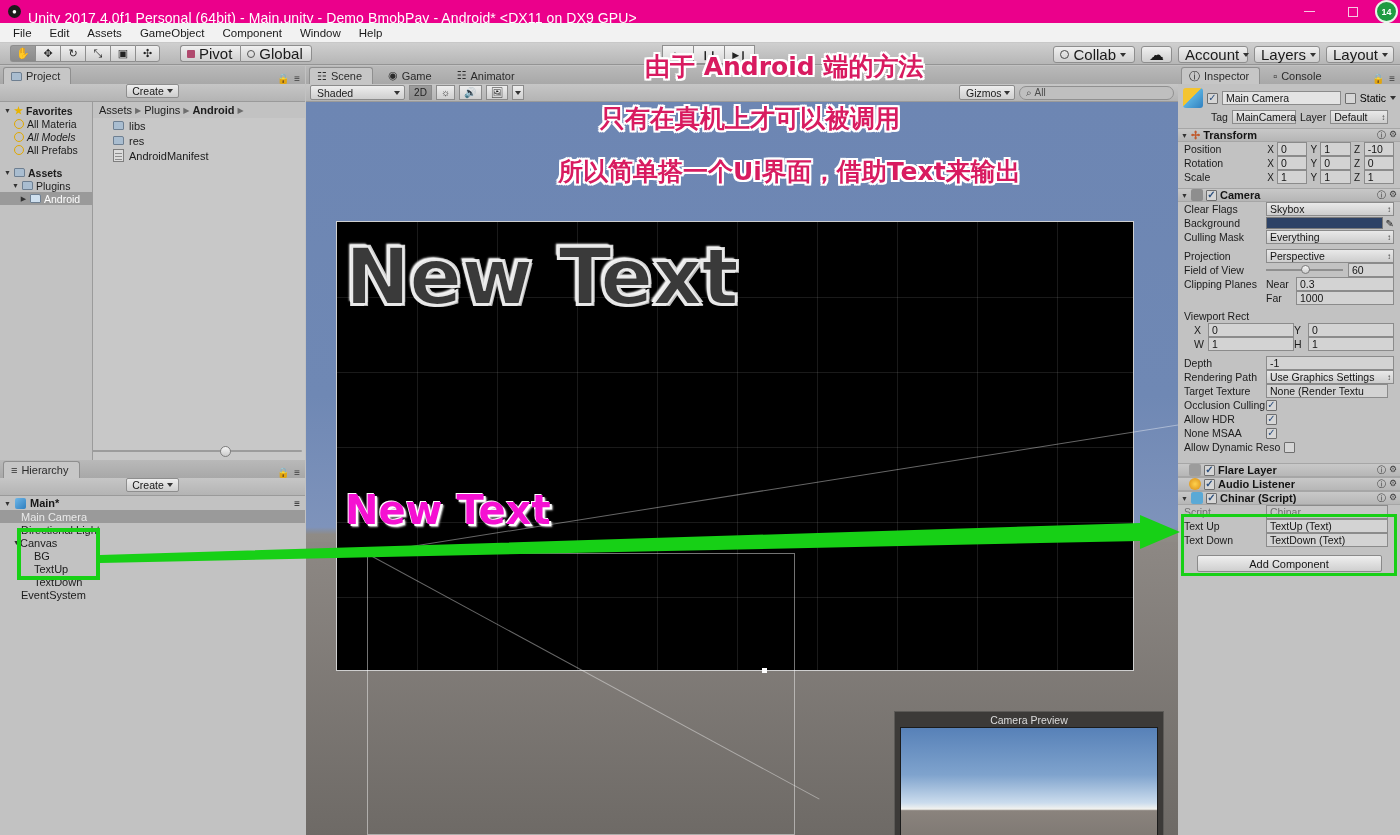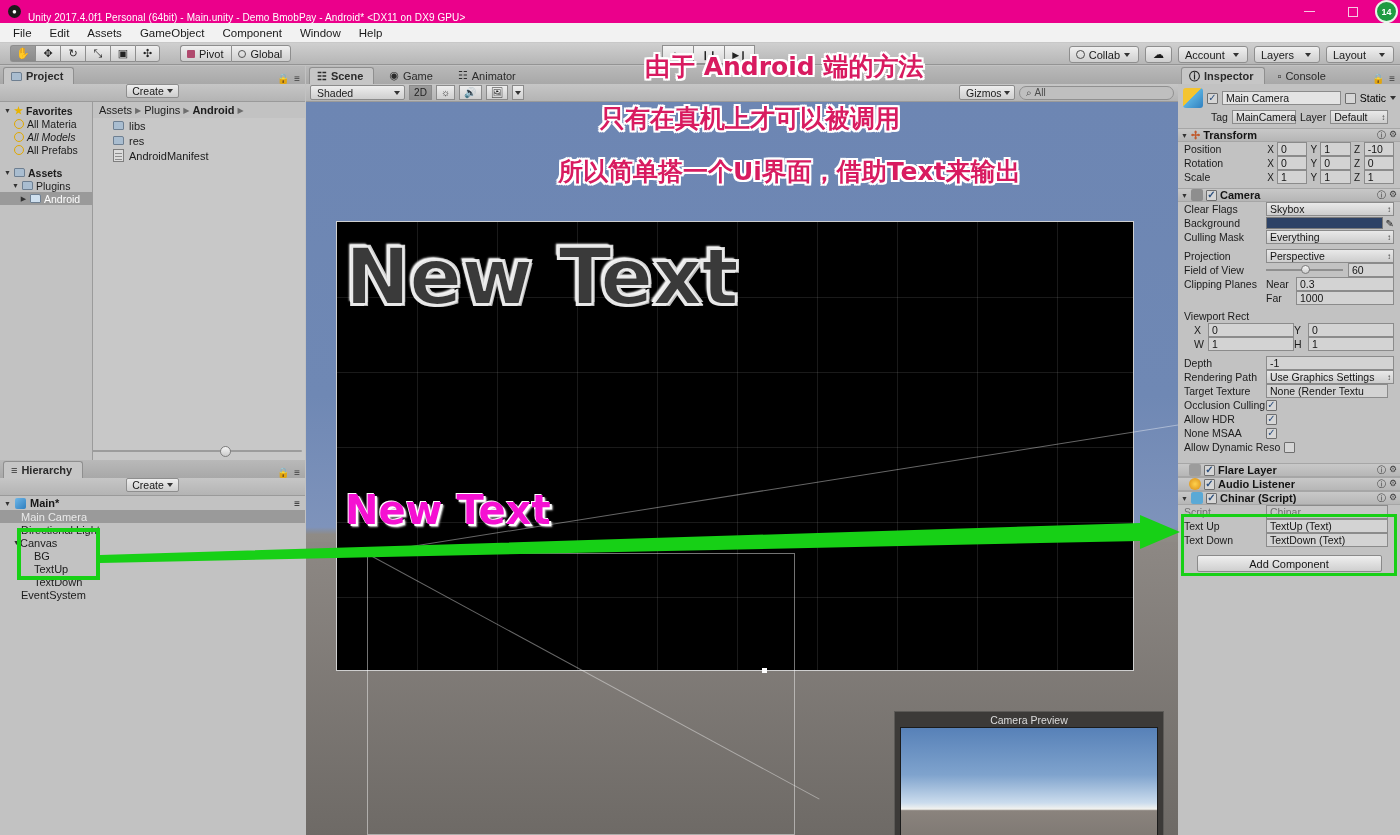--- a/index.html
+++ b/index.html
@@ -18,21 +18,21 @@
     position: absolute; left:0; top:0; width:1400px; height:23px;
     background: #eb008b;
     display:flex; align-items:center;
   }
   #titlebar .unity-logo {
     width:13px; height:13px; margin-left:8px; margin-right:7px;
     border-radius:50%; background:#1b1b1b;
     display:flex; align-items:center; justify-content:center;
     color:#fff; font-size:8px;
   }
-  #titlebar .title-text { color:#fff; font-size:10px; letter-spacing:.1px;margin-top:12px; }
+  #titlebar .title-text { color:#fff; font-size:14px; letter-spacing:.1px;margin-top:12px; }
   #titlebar .win-btns { margin-left:auto; display:flex; align-items:center; height:23px; }
   #titlebar .win-btn {
     width:44px; height:23px; display:flex; align-items:center; justify-content:center;
     color:#f7c8e3; font-size:12px;
   }
   #titlebar .win-btn .min-glyph { display:block; width:11px; height:1px; background:#f7c8e3; }
   #titlebar .win-btn .max-glyph { display:block; width:10px; height:10px; border:1.5px solid #f7c8e3; }
   #titlebar .badge {
     width:23px; height:23px; border-radius:50%;
     background:#1f9b42; border:2px solid #e8f5e9;
@@ -67,21 +67,21 @@
   }
   .tb-btn:last-child { border-right:1px solid #8e8e8e; }
   .tb-btn.active { background: linear-gradient(#9d9d9d,#8a8a8a); color:#111; }
   .tb-btn.first { border-radius:3px 0 0 3px; }
   .tb-btn.last { border-radius:0 3px 3px 0; }
   .tb-pill {
     height:17px; padding:0 8px 0 6px;
     background: linear-gradient(#f0f0f0,#cfcfcf);
     border:1px solid #8e8e8e;
     display:flex; align-items:center; gap:4px;
-    font-size:11px; color:#1a1a1a;
+    font-size:15px; color:#1a1a1a;
   }
   .tb-pill.rl { border-radius:3px 0 0 3px; border-right:none; }
   .tb-pill.rr { border-radius:0 3px 3px 0; }
   .tb-pill.solo { border-radius:3px;justify-content:flex-end; }
   .arrow-dn { width:0;height:0;border-left:3px solid transparent;border-right:3px solid transparent;border-top:4px solid #333; }
 
   
   #playctl { position:absolute; left:662px; top:45px; display:flex; z-index:4; }
   #playctl .pbtn {
     width:31px; height:19px;
@@ -100,21 +100,21 @@
   .panel-tabs {
     height:18px; background: linear-gradient(#b9b9b9,#a8a8a8);
     display:flex; align-items:flex-end; position:relative;
   }
   .ptab {
     height:17px; padding:0 10px 0 7px; display:flex; align-items:center; gap:4px;
     font-size:11px; color:#2b2b2b; background:transparent;
   }
   .ptab.sel {
     background:#c6c6c6; border-radius:3px 3px 0 0;
-    border:1px solid #8f8f8f; border-bottom:none; font-weight:bold;
+    border:1px solid #8f8f8f; border-bottom:none; font-weight:normal;
   }
   .ptab-right { margin-left:auto; display:flex; align-items:center; gap:4px; padding-right:5px; color:#3a3a3a; font-size:10px; }
 
   .sub-toolbar {
     height:18px; background: linear-gradient(#c6c6c6,#b4b4b4);
     border-bottom:1px solid #9a9a9a;
     display:flex; align-items:center; padding:0 3px; gap:4px;flex-direction:column;
   }
   .create-btn {
     height:15px; padding:0 5px; font-size:10.5px; color:#151515;

